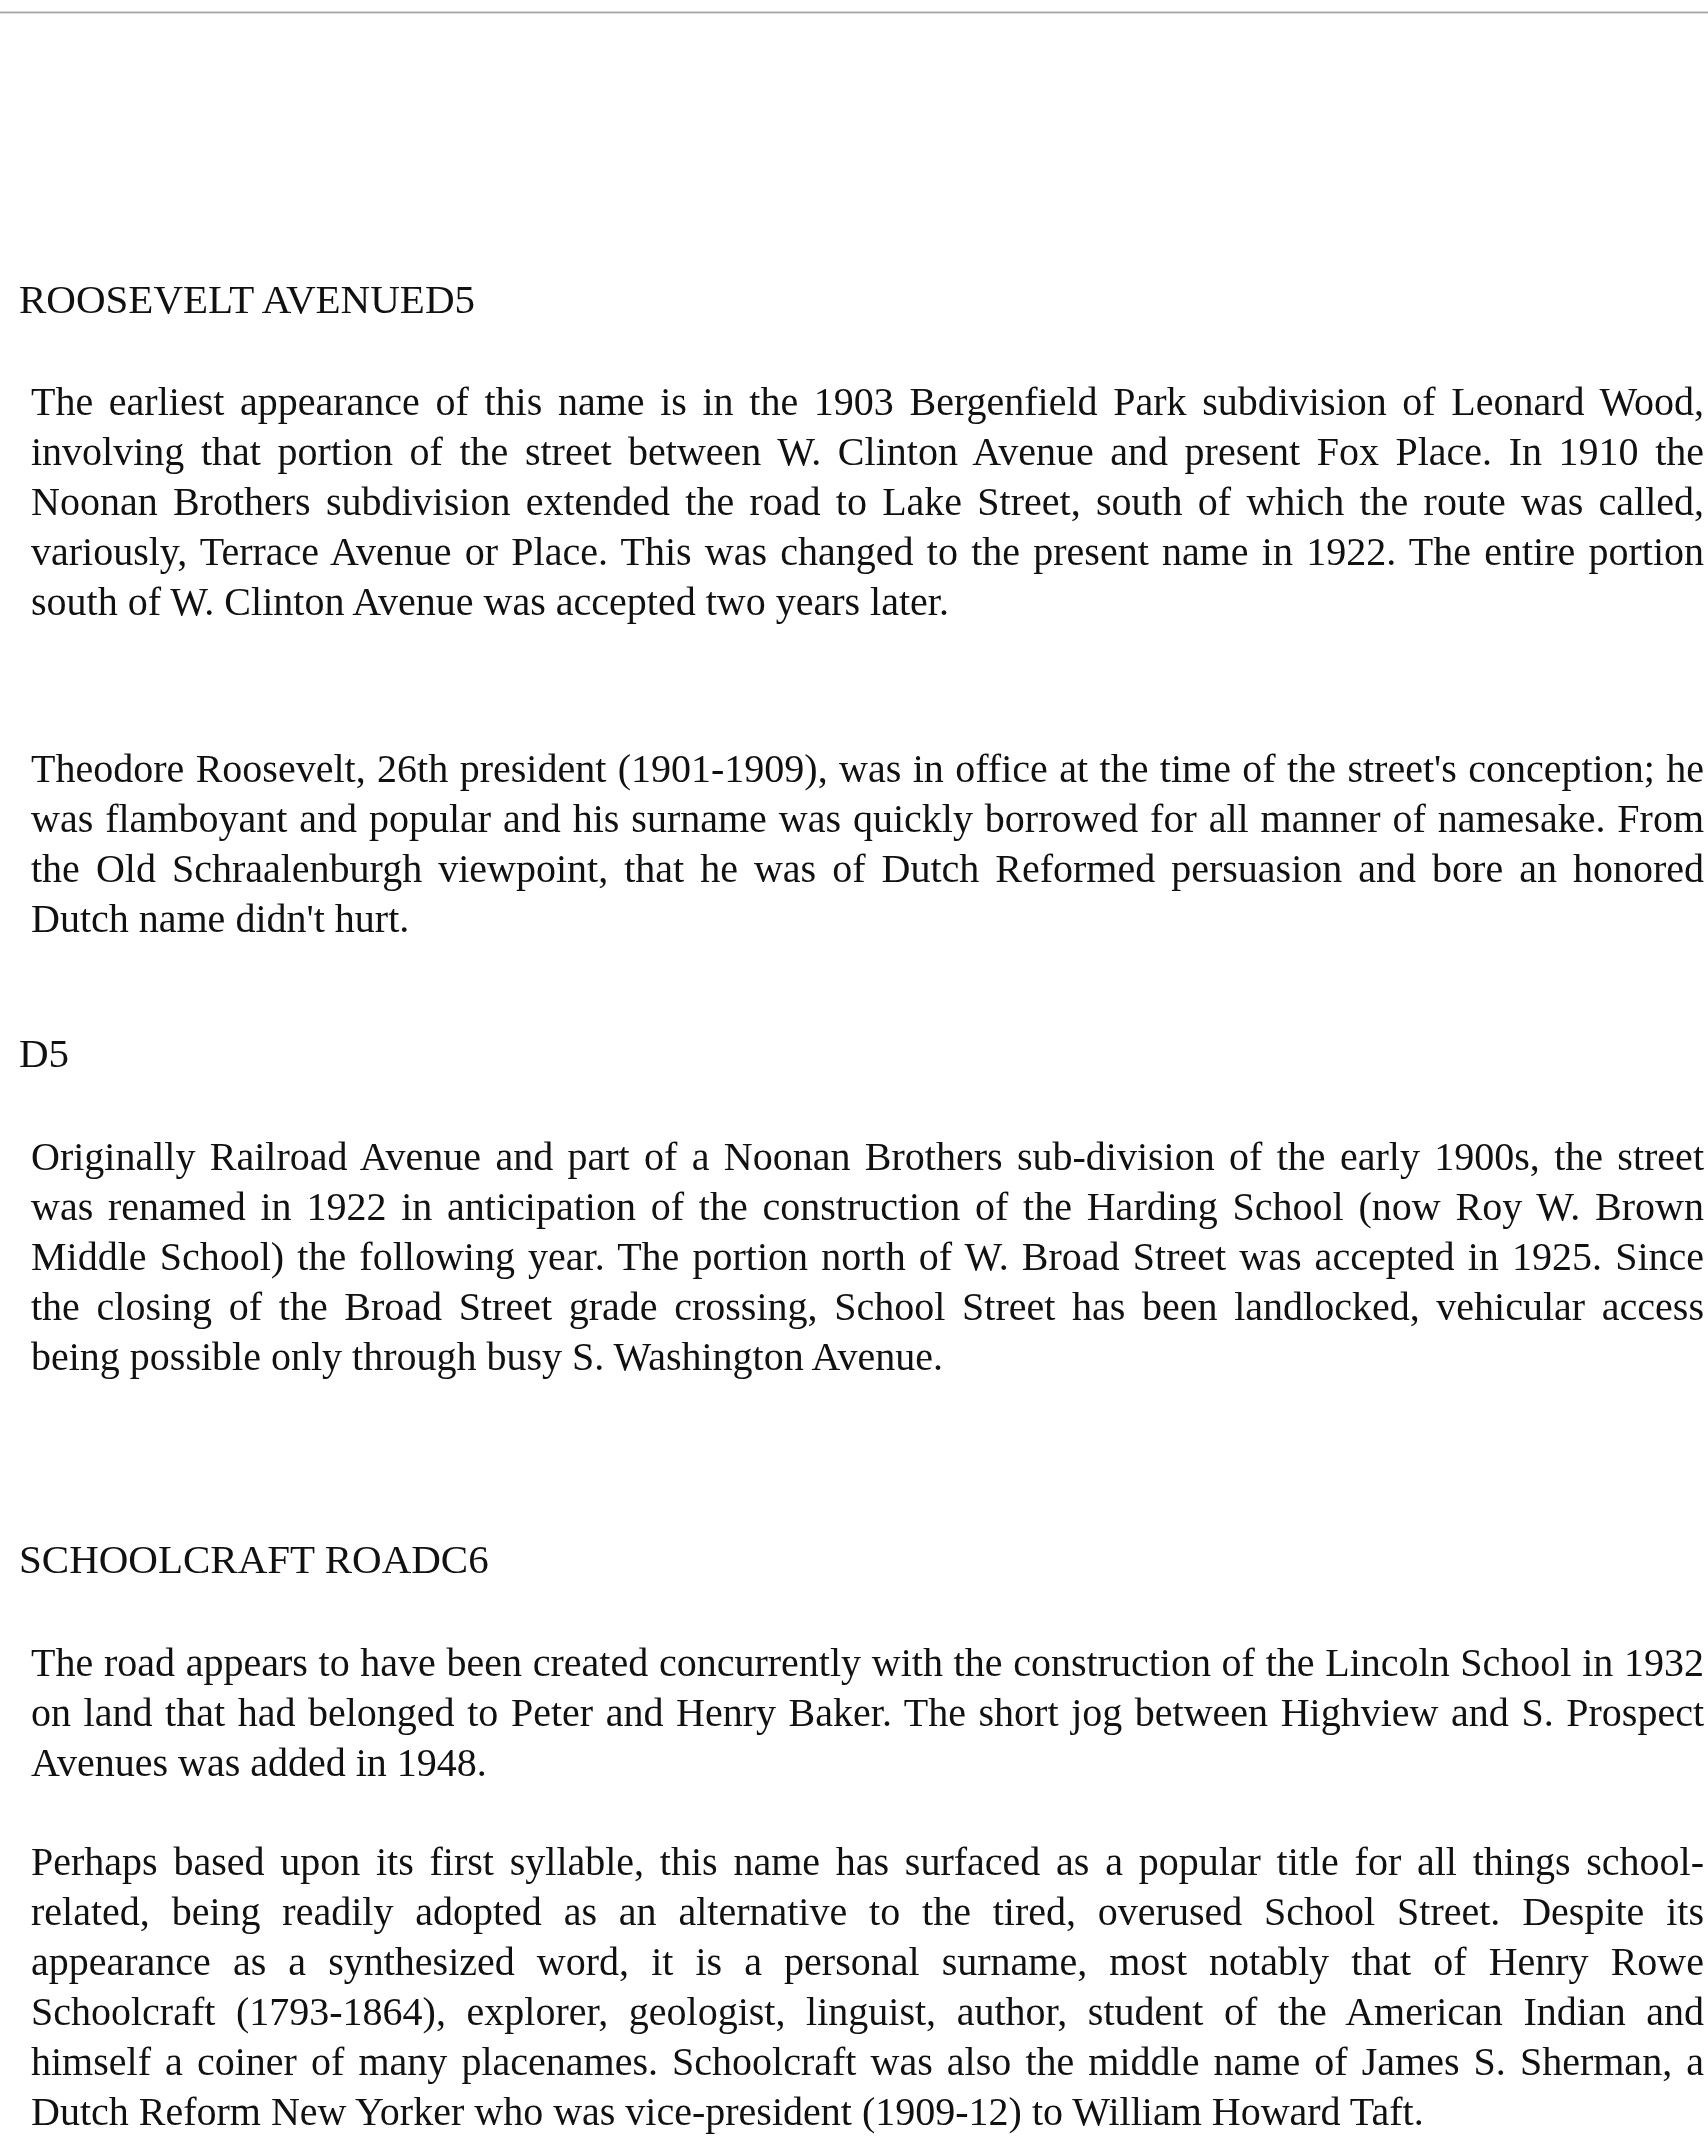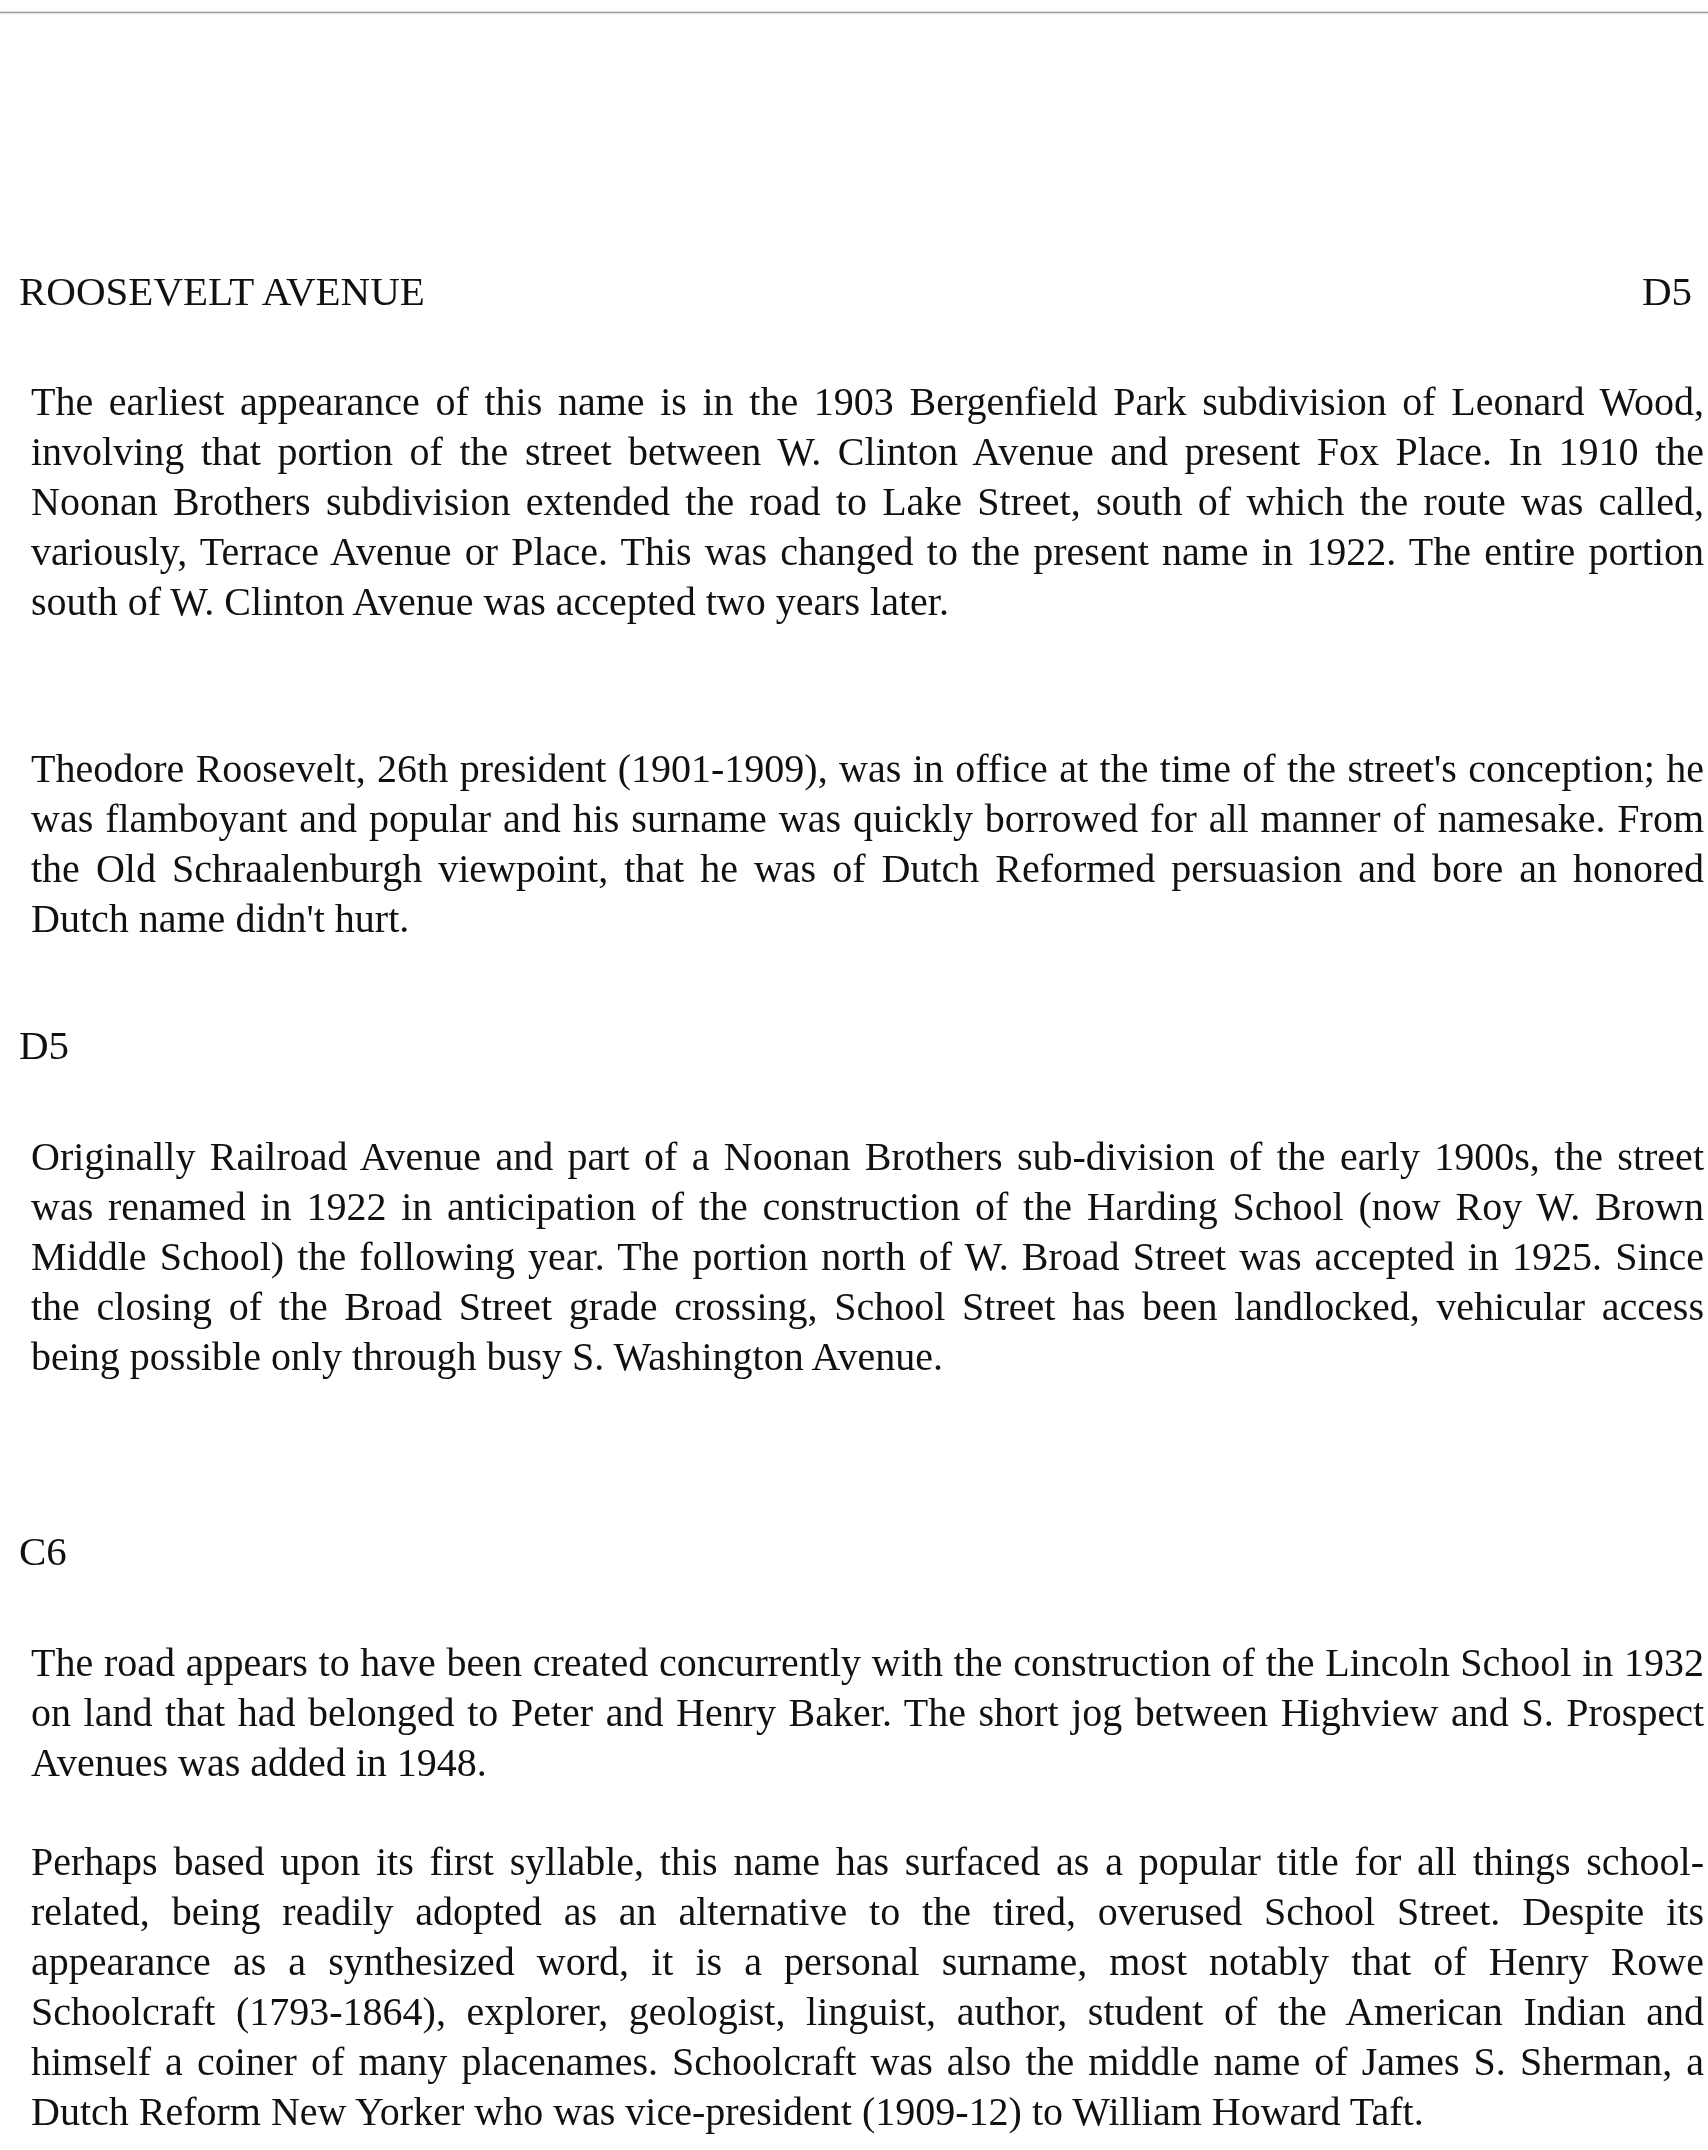--- a/index.html
+++ b/index.html
@@ -27,25 +27,26 @@
     position: absolute;
     left: 19px;
     top: 0;
     width: 1673px;
   }
   .entry-head {
     position: absolute;
     left: 0;
     width: 1673px;
     display: flex;
-    justify-content: space-between;
+    justify-content: flex-start;
     align-items: baseline;
     font-size: 41px;
     line-height: 50px;
     letter-spacing: 0px;
+    margin-top: 8px;
   }
   .entry-head .title { text-transform: uppercase; }
   .para {
     position: absolute;
     left: 0;
     width: 1673px;
     font-size: 40px;
     line-height: 50px;
     text-align: justify;
     text-align-last: left;
@@ -65,19 +66,20 @@
   </div>
   <p class="para" style="top:365px;">The earliest appearance of this name is in the 1903 Bergenfield Park subdivision of Leonard Wood, involving that portion of the street between W. Clinton Avenue and present Fox Place.  In 1910  the Noonan Brothers subdivision extended the road to Lake Street,  south of which the route was called, variously, Terrace Avenue or Place.  This was changed to the present name in 1922.  The entire portion south of W. Clinton Avenue was accepted two years later.</p>
   <p class="para" style="top:732px;">Theodore Roosevelt, 26th president (1901-1909), was in office at  the time of the street's conception; he was flamboyant and popular  and his surname was quickly borrowed for all manner of namesake.  From the Old Schraalenburgh viewpoint, that he was of Dutch Reformed persuasion and bore an honored Dutch name didn't hurt.</p>
 
   <div class="entry-head" style="top:1020px;">
     <span class="grid">D5</span>
   </div>
   <p class="para" style="top:1120px;">Originally Railroad Avenue and part of a Noonan Brothers sub-division of the early 1900s, the street was renamed in 1922 in anticipation of the construction of the Harding School (now Roy W. Brown Middle School) the following year.  The portion north of W. Broad Street was accepted in 1925.  Since the closing of the Broad Street grade crossing, School Street has been landlocked, vehicular access being possible only through busy S. Washington Avenue.</p>
 
   <div class="entry-head" style="top:1526px;">
+    <span class="title">SCHOOLCRAFT ROAD</span>
     <span class="grid">C6</span>
   </div>
   <p class="para" style="top:1626px;">The road appears to have been created concurrently with the  construction of the Lincoln School in 1932 on land that had belonged to Peter and Henry Baker.  The short jog between Highview and S. Prospect Avenues was added in 1948.</p>
   <p class="para" style="top:1825px;">Perhaps based upon its first syllable, this name has surfaced as a  popular title for all things school-related, being readily adopted as an alternative to the tired, overused School  Street.  Despite its appearance as a synthesized word, it is a personal surname, most notably that of Henry Rowe Schoolcraft (1793-1864), explorer, geologist, linguist, author, student of the American Indian and himself a coiner of many placenames. Schoolcraft was also the middle name of James S. Sherman, a Dutch Reform  New Yorker who was vice-president (1909-12) to William Howard Taft.</p>
 
 </div>
 
 
 </body></html>

